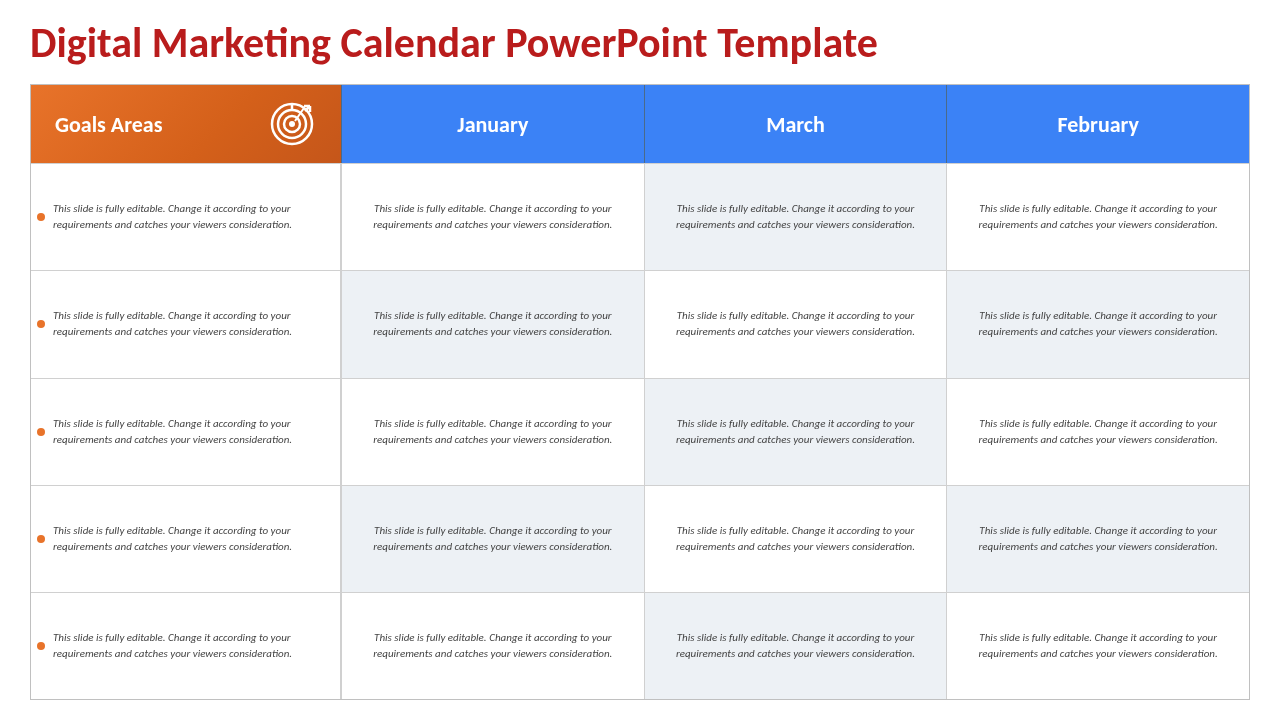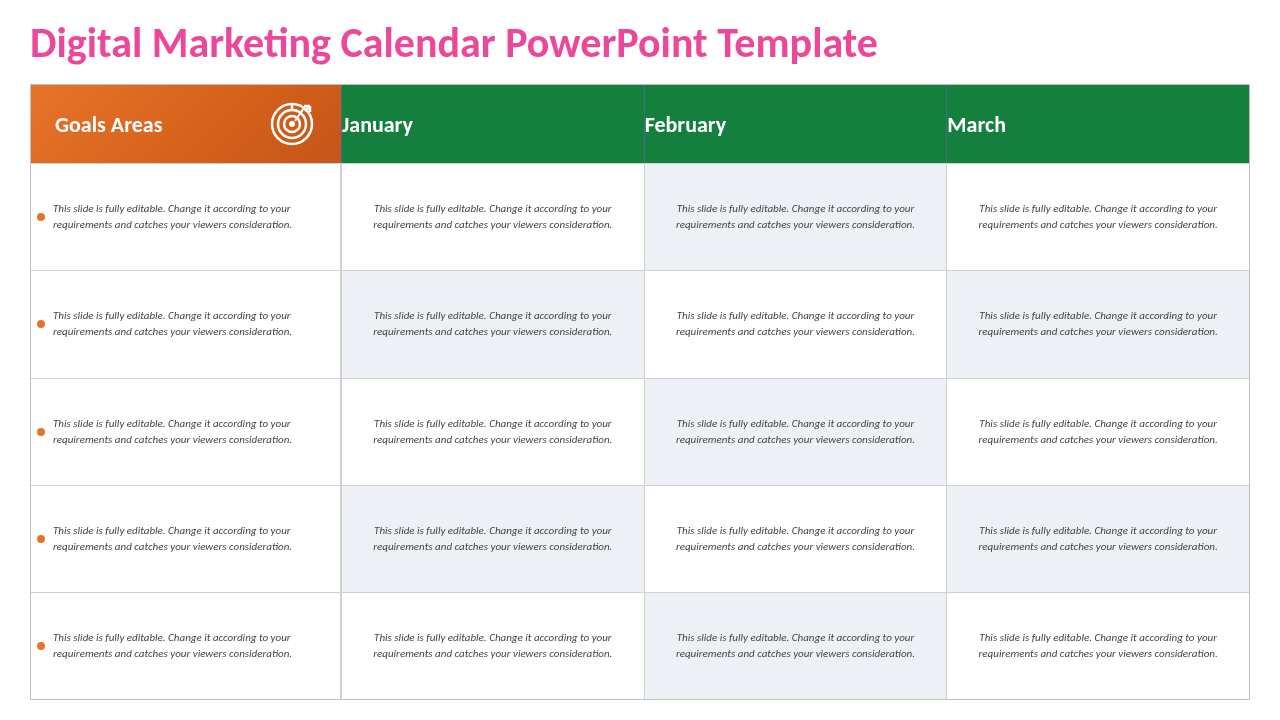--- a/index.html
+++ b/index.html
@@ -20,21 +20,21 @@
       width: 1280px;
       height: 720px;
       padding: 20px 30px 20px 30px;
       display: flex;
       flex-direction: column;
     }
 
     .main-title {
       font-size: 42px;
       font-weight: 700;
-      color: #ec4899;
+      color: #b91c1c;
       margin-bottom: 18px;
       line-height: 1.1;
     }
 
     .table-wrapper {
       flex: 1;
       display: flex;
       flex-direction: column;
       border: 1px solid #c0c0c0;
     }
@@ -60,24 +60,25 @@
       font-weight: 700;
     }
 
     .target-icon {
       width: 50px;
       height: 50px;
       flex-shrink: 0;
     }
 
     .header-month {
-      background: #15803d;
+      background: #3b82f6;
       color: #ffffff;
       display: flex;
       align-items: center;
+      justify-content: center;
       font-size: 22px;
       font-weight: 700;
       border-left: 1px solid #4a6a8a;
     }
 
     .table-body {
       flex: 1;
       display: flex;
       flex-direction: column;
     }
@@ -160,24 +161,24 @@
           <line x1="38" y1="12" x2="43" y2="7" stroke="white" stroke-width="2.5"></line>
           <line x1="43" y1="7" x2="43" y2="13" stroke="white" stroke-width="2.5"></line>
           <line x1="43" y1="7" x2="37" y2="7" stroke="white" stroke-width="2.5"></line>
           <line x1="37" y1="9" x2="28" y2="22" stroke="white" stroke-width="2"></line>
         </svg>
       </div>
       <div class="header-month">
         <span>January</span>
       </div>
       <div class="header-month">
+        <span>March</span>
+      </div>
+      <div class="header-month">
         <span>February</span>
-      </div>
-      <div class="header-month">
-        <span>March</span>
       </div>
     </div>
 
     <div class="table-body">
 
       <div class="table-row">
         <div class="cell cell-goals">
           <span class="goals-cell-text">This slide is fully editable. Change it according to your requirements and catches your viewers consideration.</span>
         </div>
         <div class="cell cell-data">

